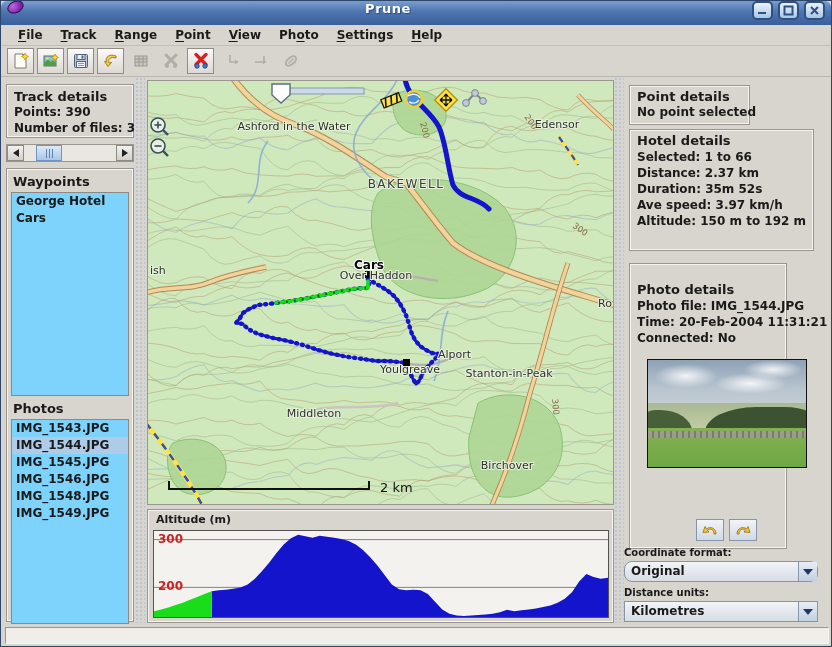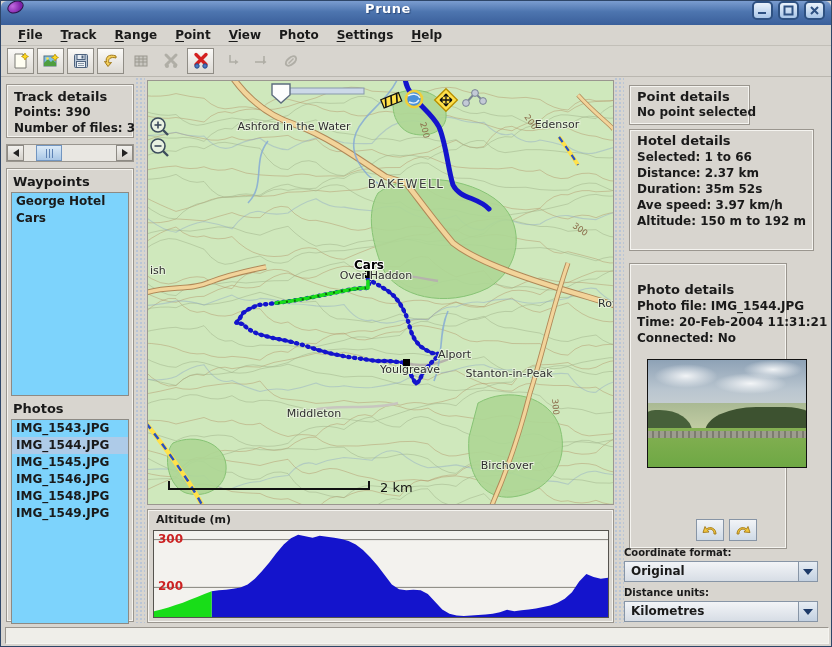--- a/index.html
+++ b/index.html
@@ -469,21 +469,21 @@
       </svg>
     </div>
     <div class="rot-btn" style="left:99px;top:255px;">
       <svg width="18" height="14">
         <path d="M3 11 C3 5 9 3 12.5 6 L14 3.5 L16 9.5 L10 9 L11.5 7.2 C8.5 5 5 6.5 5 11 Z" fill="#f2c63c" stroke="#a07818" stroke-width="0.9"></path>
       </svg>
     </div>
   </div>
 
   <div class="abs cb-label" style="left:623px;top:546px;">Coordinate format:</div>
-  <div class="abs combo" style="left:623px;top:560px;width:194px;">
+  <div class="abs combo" style="left:623px;top:560px;width:194px;border-radius:8px;">
     <div class="combo-value">Original</div>
     <div class="combo-btn">
         <div class="combo-tri"></div>
       </div>
   </div>
 
   <div class="abs cb-label" style="left:623px;top:586px;">Distance units:</div>
   <div class="abs combo" style="left:623px;top:600px;width:194px;">
     <div class="combo-value">Kilometres</div>
     <div class="combo-btn">

